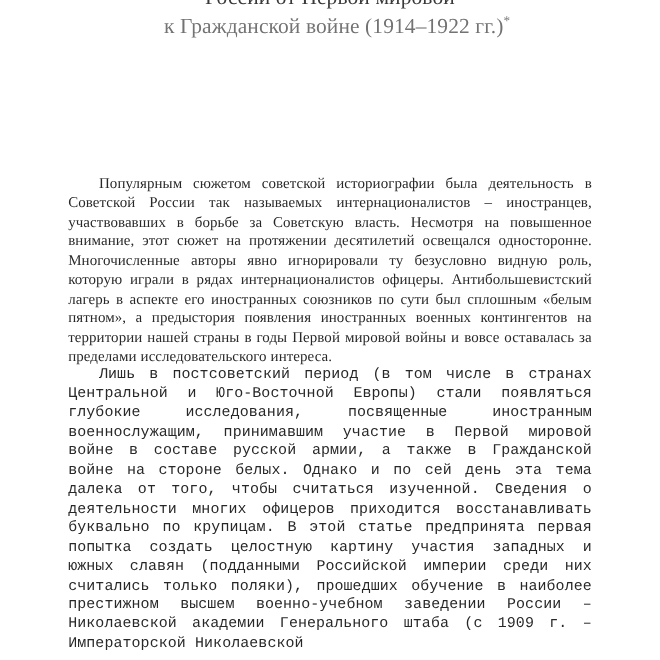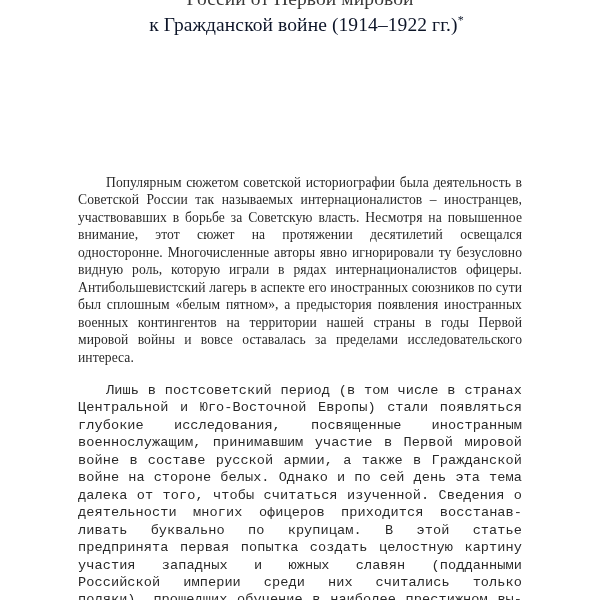--- a/index.html
+++ b/index.html
@@ -39,38 +39,38 @@
     line-height: 26px;
     color: #2e2e2e;
     letter-spacing: 0.1px;
     white-space: nowrap;
   }
   .title-line-1 {
     
     color: #3a3a3a;
   }
   .title-line-2 {
-    color: #0f172a;
+    color: #737373;
     padding-left: 13px;
   }
   .title-footnote-mark {
     font-size: 12px;
     vertical-align: super;
     line-height: 0;
   }
 
   
   .body-text {
     position: absolute;
     top: 158px;
     left: 62px;
     width: 476px;
   }
   .para {
-    margin: 16px;
+    margin: 0;
     text-indent: 28px;
     text-align: justify;
     font-size: 13.6px;
     line-height: 17.45px;
     color: #2a2a2a;
     letter-spacing: 0.005em;
     word-spacing: 0.01em;
     hyphens: manual;
   }
   .para + .para {

